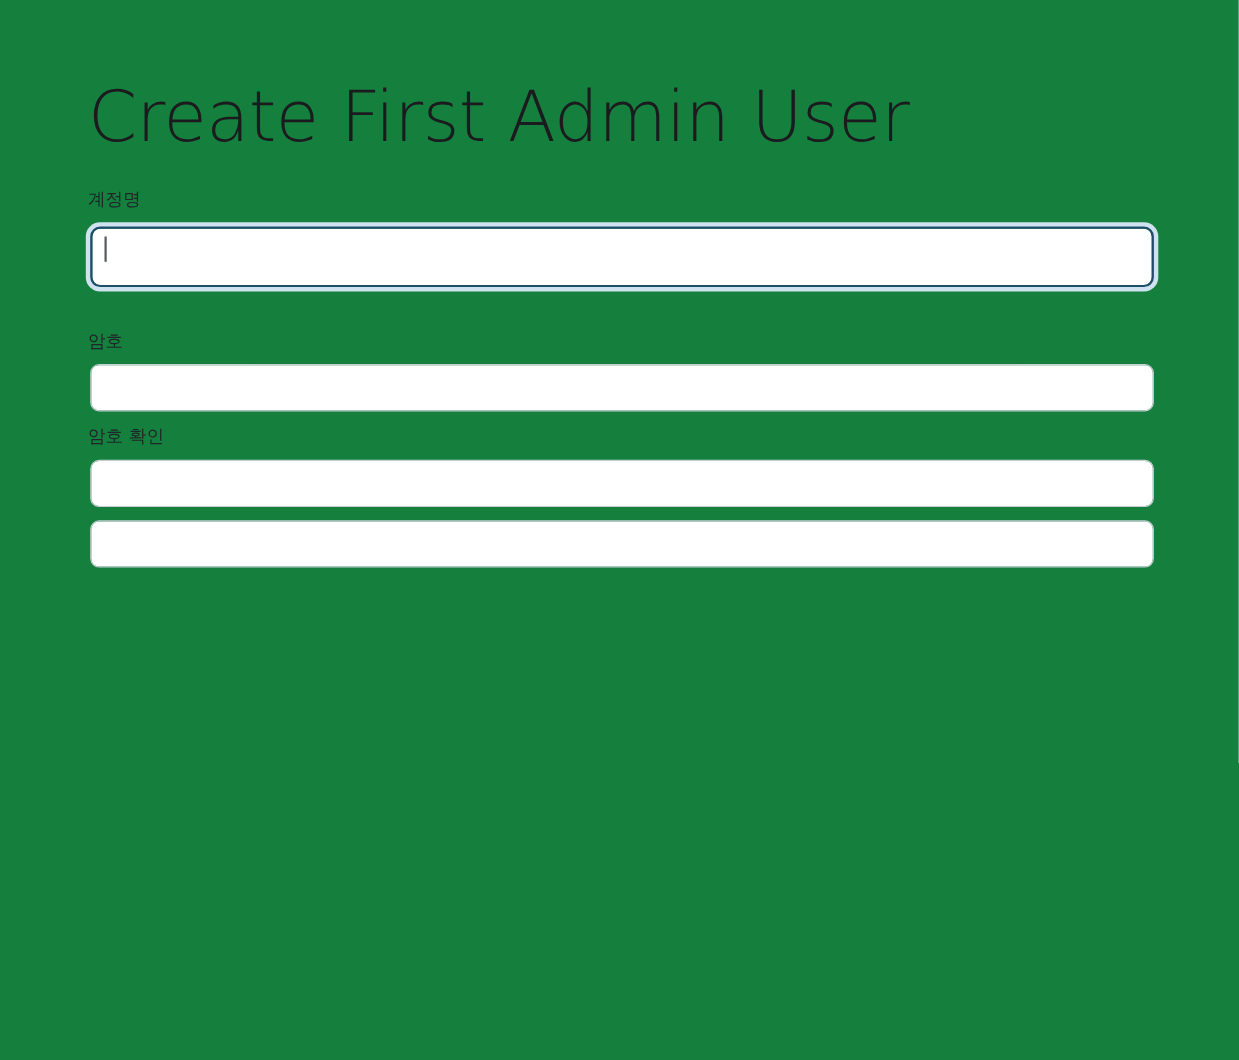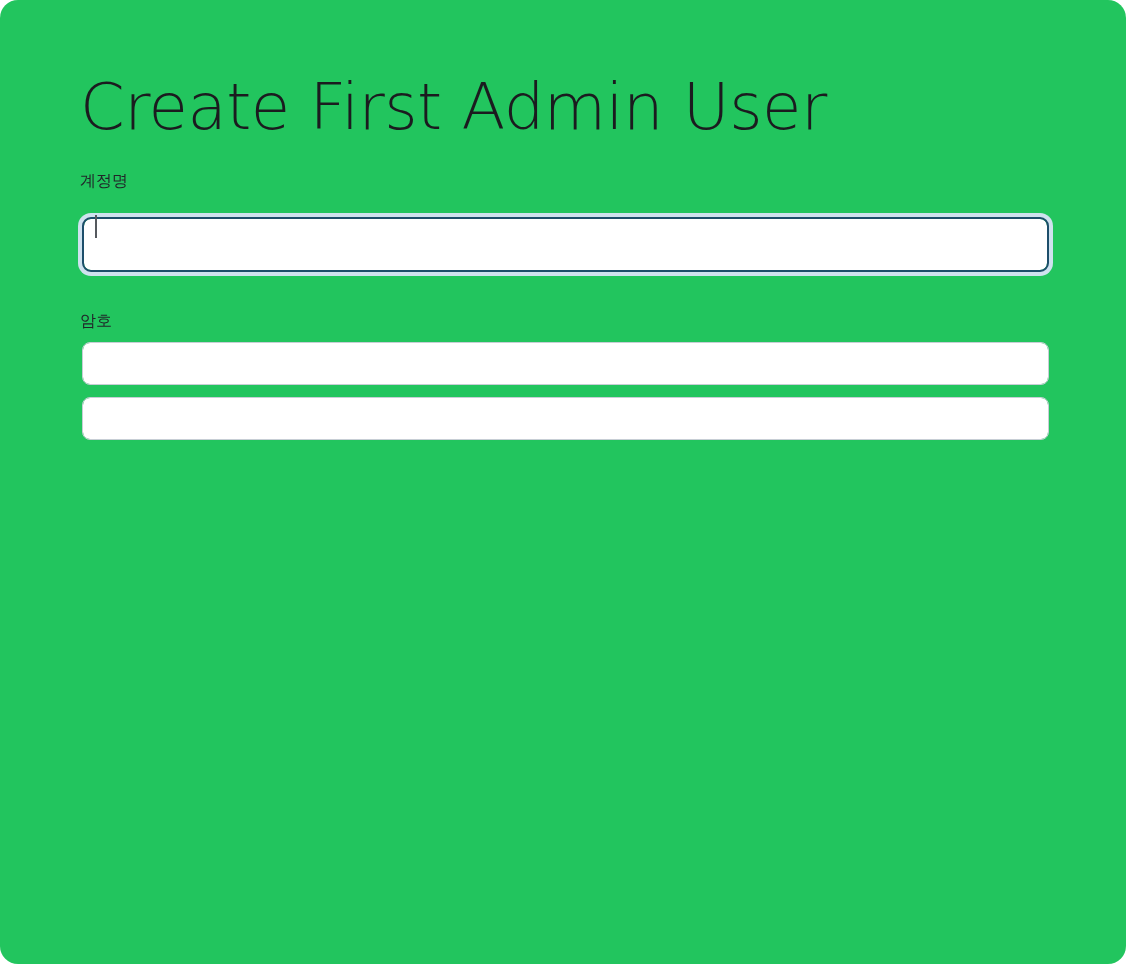--- a/index.html
+++ b/index.html
@@ -15,22 +15,21 @@
     overflow: hidden;
     font-family: "DejaVu Sans", "Liberation Sans", sans-serif;
     color: #212529;
     -webkit-font-smoothing: antialiased;
   }
 
   .page {
     position: relative;
     width: 1126px;
     height: 964px;
-    background: #22c55e;
-    border-radius: 18px;
+    background: #15803d;
   }
 
   .content {
     position: absolute;
     left: 80px;
     top: 0;
     width: 968px;
   }
 
   .page-title {
@@ -106,21 +105,21 @@
     position: absolute;
     left: 15px;
     top: 45px;
     width: 2px;
     height: 23px;
     background: #55595e;
     pointer-events: none;
   }
 
   .form-group.is-focused { margin-bottom: 38px; }
-  .form-group.is-focused .form-label { margin-bottom: 25px; }
+  .form-group.is-focused .form-label { margin-bottom: 14px; }
 </style>
 </head>
 <body>
 
 <div class="page">
   <div class="content">
 
     <h1 class="page-title">Create First Admin User</h1>
 
     <form class="form">
@@ -129,20 +128,24 @@
         <label class="form-label" for="field-username">계정명</label>
         <input class="form-control" id="field-username" type="text" autocomplete="off" placeholder="" style="">
         <span class="caret"></span>
       </div>
 
       <div class="form-group">
         <label class="form-label" for="field-password">암호</label>
         <input class="form-control" id="field-password" type="password" autocomplete="off" placeholder="" style="">
       </div>
 
+      <div class="form-group">
+        <label class="form-label" for="field-password-confirm">암호 확인</label>
+        <input class="form-control" id="field-password-confirm" type="password" autocomplete="off" placeholder="" style="">
+      </div>
 
 
       <div class="form-group">
         <input class="form-control" id="field-email" type="email" autocomplete="off" placeholder="" style="">
       </div>
 
     </form>
   </div>
 </div>
 

